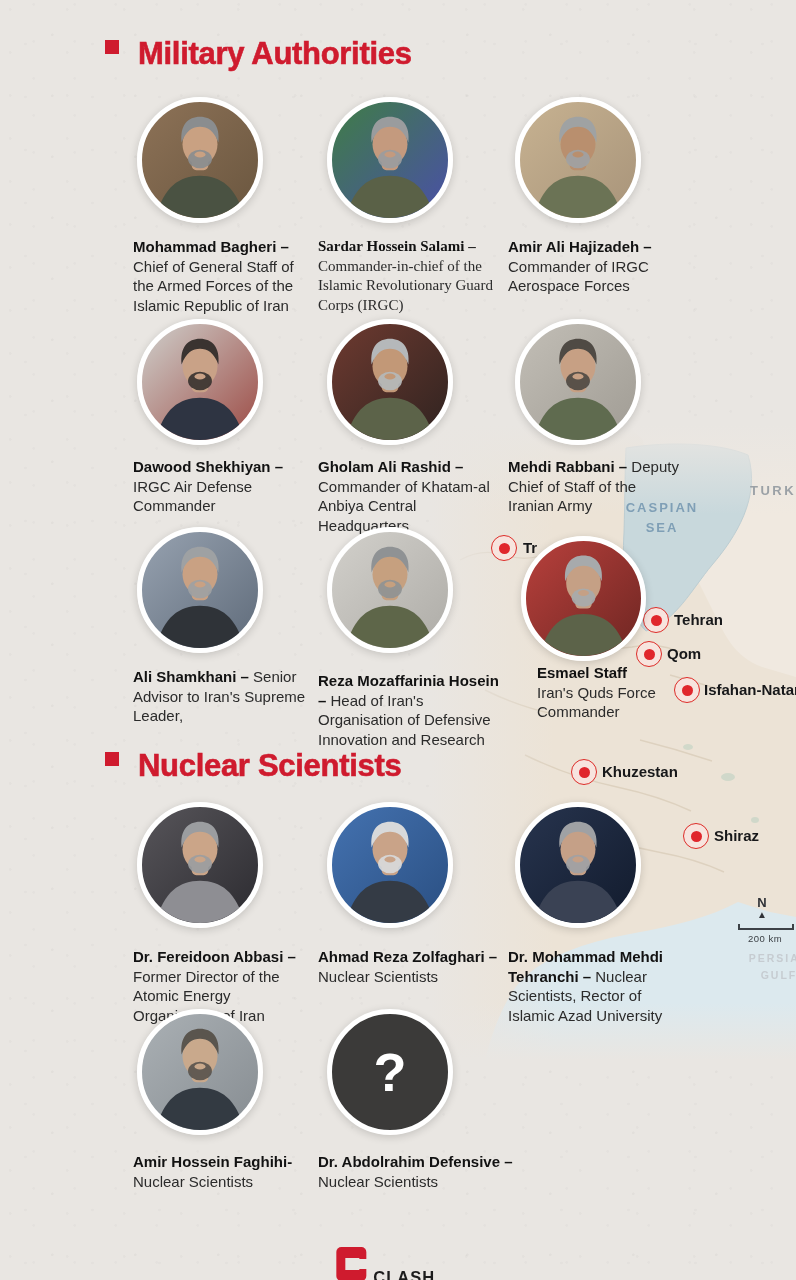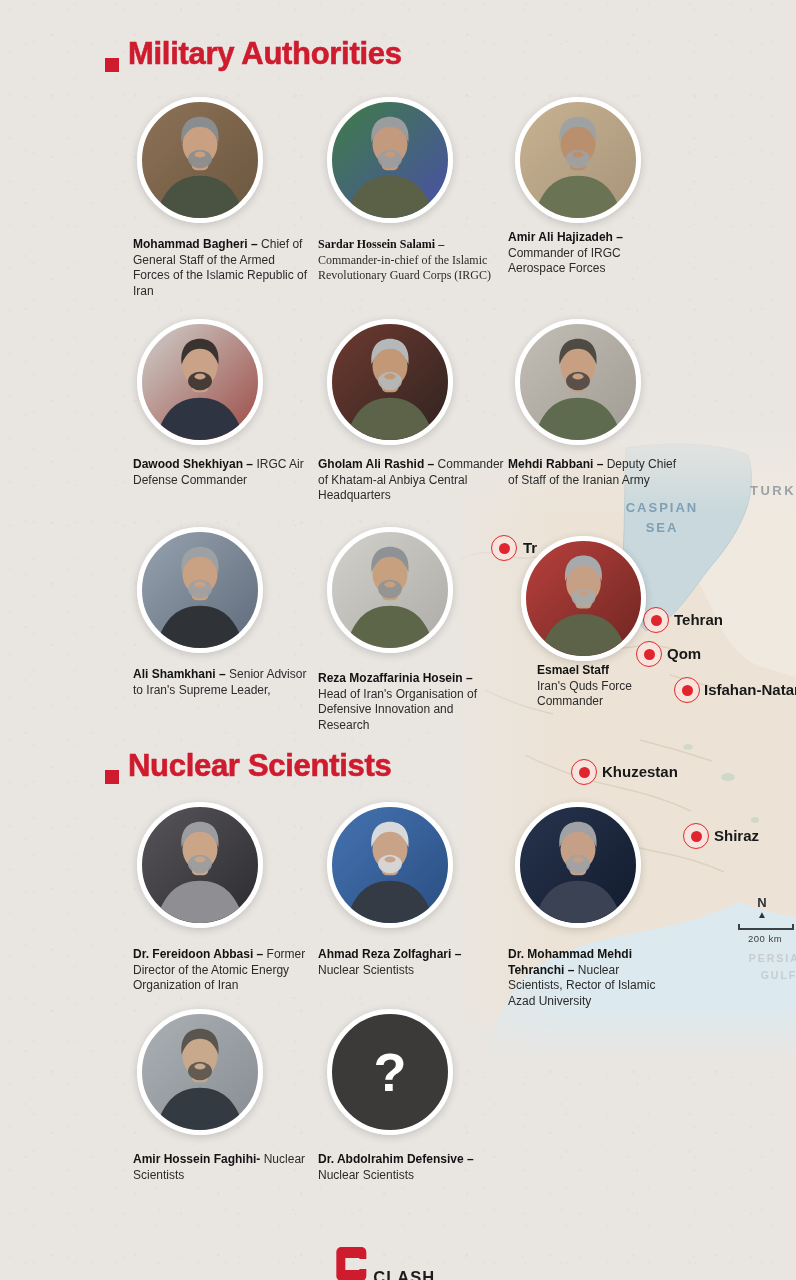--- a/index.html
+++ b/index.html
@@ -5,32 +5,32 @@
   html,body{margin:0;padding:0;}
   body{font-family:"Liberation Sans","DejaVu Sans",sans-serif;background:#d8d5d1;}
   #stage{position:relative;width:796px;height:1280px;overflow:hidden;background:#e9e6e2;
     background-image:
       radial-gradient(circle at 18% 22%, rgba(0,0,0,.025) 0 1px, transparent 1.6px),
       radial-gradient(circle at 63% 57%, rgba(0,0,0,.03) 0 1px, transparent 1.6px),
       radial-gradient(circle at 82% 12%, rgba(0,0,0,.02) 0 1px, transparent 1.6px),
       radial-gradient(circle at 38% 83%, rgba(0,0,0,.025) 0 1px, transparent 1.6px);
     background-size:57px 43px,83px 61px,41px 37px,67px 53px;}
   
-  .sec-head{position:absolute;display:flex;align-items:flex-end;gap:9px;z-index:6;}
+  .sec-head{position:absolute;display:flex;align-items:flex-start;gap:19px;z-index:6;}
   .sec-square{width:14px;height:14px;background:#cf1b2e;margin-top:4px;}
   .sec-title{font-size:31px;font-weight:800;color:#cf1b2e;letter-spacing:-.3px;
     -webkit-text-stroke:.6px #cf1b2e;white-space:nowrap;}
   
   .portrait{position:absolute;border-radius:50%;border:5px solid #ffffff;
     box-shadow:0 2px 8px rgba(0,0,0,.16);overflow:hidden;z-index:5;box-sizing:border-box;}
   .portrait svg{display:block;width:100%;height:100%;}
   .portrait.unknown{display:flex;align-items:center;justify-content:center;}
   .qmark{color:#ffffff;font-size:54px;font-weight:800;line-height:1;}
   
-  .caption{position:absolute;font-size:12px;line-height:1.3;color:#2b2b2b;z-index:5;}
+  .caption{position:absolute;font-size:15px;line-height:1.3;color:#2b2b2b;z-index:5;}
   .caption b{color:#121212;}
   .caption .blk{display:block;}
   
   .map-wrap{position:absolute;left:430px;top:425px;width:366px;height:635px;z-index:1;}
   .map-wrap svg{display:block;width:100%;height:100%;}
   .fade{position:absolute;inset:0;pointer-events:none;}
   .fade.left{background:linear-gradient(90deg,#e9e6e2 0%,rgba(233,230,226,0) 34%);}
   .fade.top{background:linear-gradient(180deg,#e9e6e2 0%,rgba(233,230,226,0) 14%);}
   .fade.bottom{background:linear-gradient(0deg,#e9e6e2 0%,rgba(233,230,226,0) 9%);}
   .map-label{position:absolute;z-index:2;}
@@ -159,21 +159,21 @@
   <div class="portrait" style="left: 515px; top: 97px; width: 126px; height: 126px; background: linear-gradient(135deg, rgb(199, 178, 145), rgb(168, 148, 122));">
       <svg viewBox="0 0 120 126">
         <path d="M12,126 C20,92 38,80 60,80 C82,80 100,92 108,126 Z" fill="#6b7355"></path>
         <rect x="51" y="56" width="18" height="18" rx="5" fill="#b98f6e"></rect>
         <ellipse cx="60" cy="46" rx="19" ry="22" fill="#b98f6e"></ellipse>
         <ellipse cx="60" cy="62" rx="13" ry="10" fill="#9fa2a3" opacity="0.92"></ellipse>
         <ellipse cx="60" cy="57" rx="6" ry="3.2" fill="#b98f6e"></ellipse>
         <path d="M40,44 C38,25 47,16 60,16 C73,16 82,25 80,44 C75,31 68,27 60,27 C52,27 45,31 40,44 Z" fill="#9fa2a3"></path>
       </svg>
     </div>
-  <div class="caption" style="left:508px;top:230px;width:165px;"><b>Amir Ali Hajizadeh –</b> <span>Commander of  IRGC Aerospace Forces</span></div>
+  <div class="caption" style="left:508px;top:237px;width:165px;"><b>Amir Ali Hajizadeh –</b> <span>Commander of  IRGC Aerospace Forces</span></div>
 
   <div class="portrait" style="left: 137px; top: 319px; width: 126px; height: 126px; background: linear-gradient(135deg, rgb(207, 208, 204), rgb(156, 74, 68));">
       <svg viewBox="0 0 120 126">
         <path d="M12,126 C20,92 38,80 60,80 C82,80 100,92 108,126 Z" fill="#2e3442"></path>
         <rect x="51" y="56" width="18" height="18" rx="5" fill="#c9a287"></rect>
         <ellipse cx="60" cy="46" rx="19" ry="22" fill="#c9a287"></ellipse>
         <ellipse cx="60" cy="62" rx="13" ry="10" fill="#3a3330" opacity="0.92"></ellipse>
         <ellipse cx="60" cy="57" rx="6" ry="3.2" fill="#c9a287"></ellipse>
         <path d="M40,44 C38,25 47,16 60,16 C73,16 82,25 80,44 C75,31 68,27 60,27 C52,27 45,31 40,44 Z" fill="#3a3330"></path>
       </svg>

